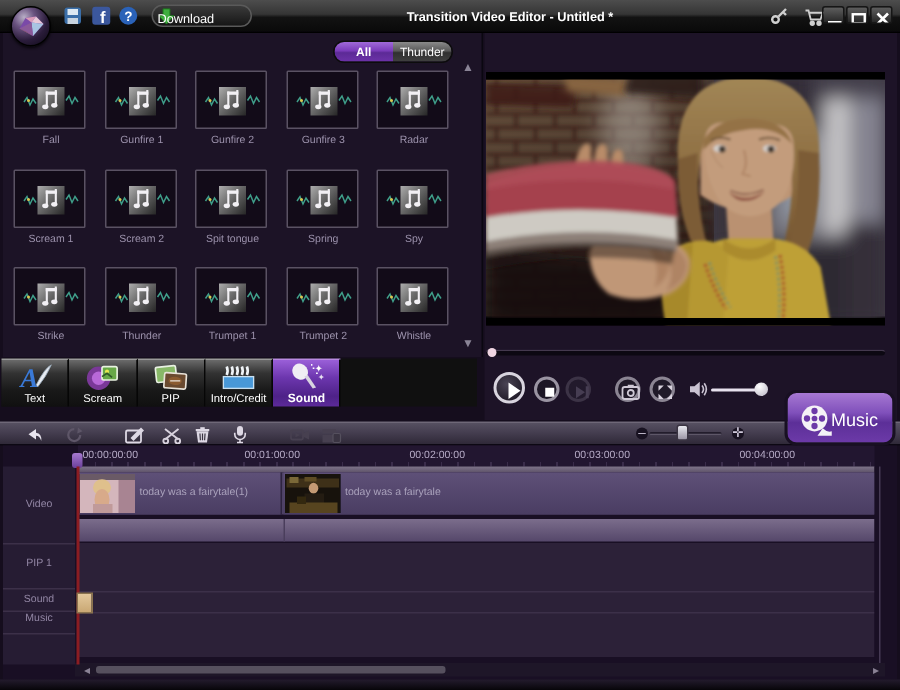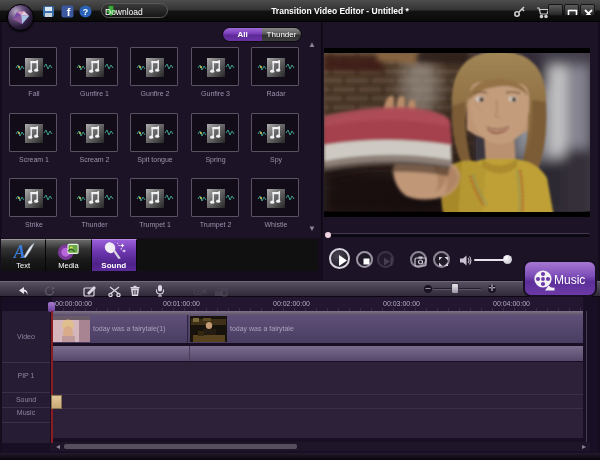--- a/index.html
+++ b/index.html
@@ -567,21 +567,39 @@
         <span class="lbl">Text</span>
       </div>
     <div class="tab">
         <span class="tabic"><svg width="22" height="19" viewBox="0 0 22 19">
             <circle cx="9" cy="10" r="7" fill="#7a3898"></circle>
             <circle cx="9" cy="10" r="4" fill="#b868d8"></circle>
             <rect x="11" y="3" width="9" height="8" rx="1" fill="#68a848" stroke="#e8f2e0" stroke-width="1"></rect>
             <circle cx="14" cy="6" r="1.2" fill="#e8e850"></circle>
             <path d="M11 9 L14 7 L17 9.5" stroke="#305828" stroke-width="1" fill="none"></path>
           </svg></span>
-        <span class="lbl">Media</span>
+        <span class="lbl">Scream</span>
+      </div>
+    <div class="tab">
+        <span class="tabic"><svg width="22" height="19" viewBox="0 0 22 19">
+            <rect x="2" y="3" width="12" height="9" rx="1" fill="#88b868" stroke="#e8f0e2" stroke-width="1" transform="rotate(-6 8 7)"></rect>
+            <rect x="7" y="7" width="13" height="9" rx="1" fill="#6a4a30" stroke="#e8e2d8" stroke-width="1" transform="rotate(4 13 11)"></rect>
+            <ellipse cx="13.5" cy="11.5" rx="4" ry="2.5" fill="#8a5a30" transform="rotate(4 13 11)"></ellipse>
+            <path d="M10.5 11.5 L16.5 11.5" stroke="#e8e2d8" stroke-width="0.7"></path>
+          </svg></span>
+        <span class="lbl">PIP</span>
+      </div>
+    <div class="tab">
+        <span class="tabic"><svg width="22" height="19" viewBox="0 0 22 19">
+            <rect x="2" y="9" width="18" height="7" fill="#4898d8" stroke="#c8dff0" stroke-width="0.8"></rect>
+            <g stroke="#f0f4f8" stroke-width="1.6">
+              <path d="M4 3 Q5 5.5 4 8 M7 3 Q8 5.5 7 8 M10 3 Q11 5.5 10 8 M13 3 Q14 5.5 13 8 M16 3 Q17 5.5 16 8"></path>
+            </g>
+          </svg></span>
+        <span class="lbl">Intro/Credit</span>
       </div>
     <div class="tab sel">
         <span class="tabic"><svg width="22" height="19" viewBox="0 0 22 19">
             <ellipse cx="7.5" cy="6" rx="4.5" ry="5" fill="#f0eef4" transform="rotate(-35 7.5 6)"></ellipse>
             <path d="M10 9 L15 16 L17 15.5 L12 8 Z" fill="#d8d4e0"></path>
             <path d="M15 4 l1 0 M17 7 l1 0 M14 2 l.8 0" stroke="#fff" stroke-width="1"></path>
             <text x="16" y="6" font-size="6" fill="#fff">✦</text>
             <text x="18" y="11" font-size="5" fill="#e8e2f2">✦</text>
           </svg></span>
         <span class="lbl">Sound</span>

